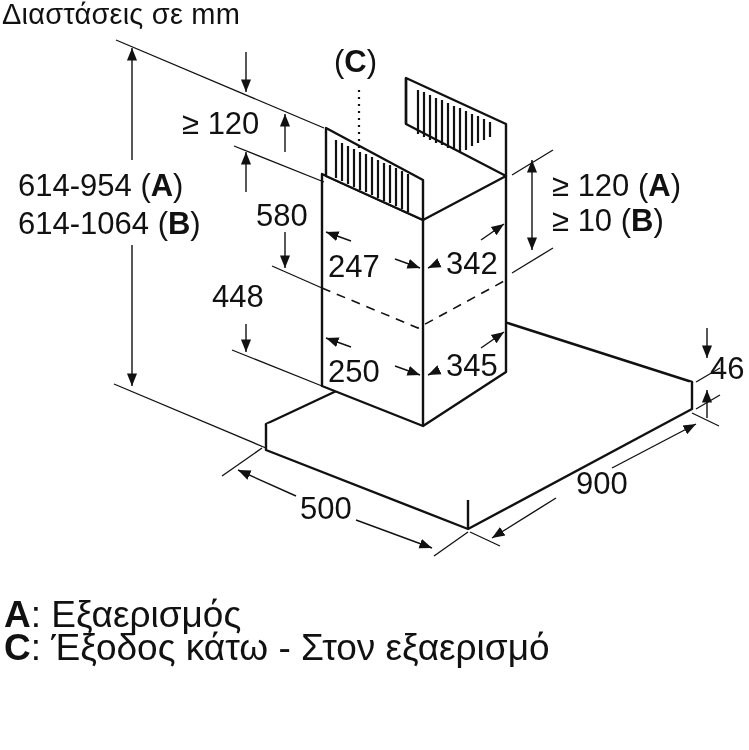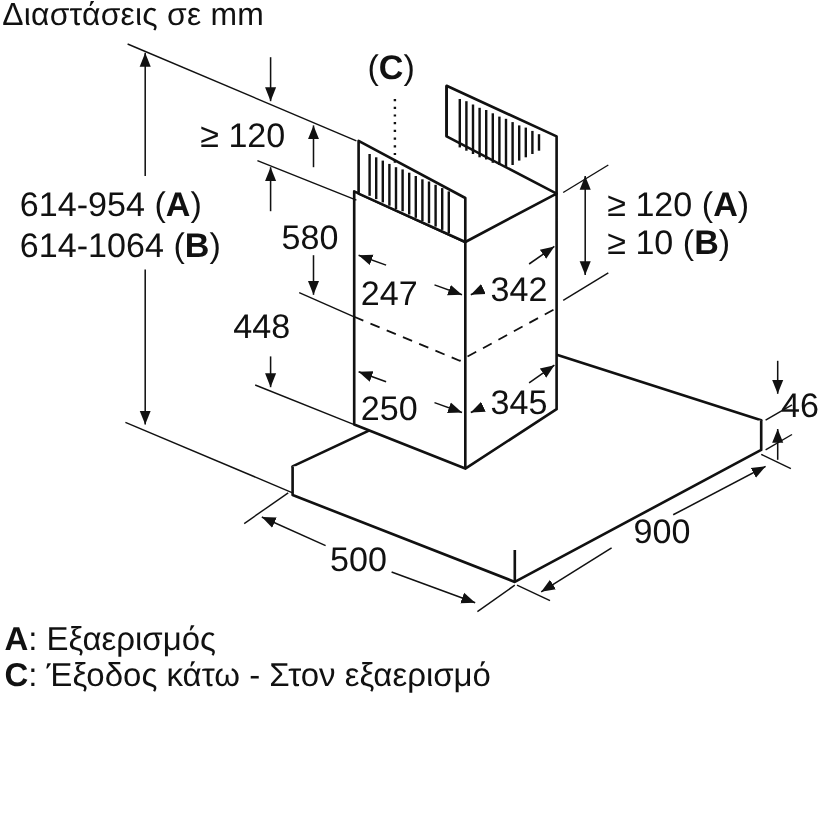--- a/index.html
+++ b/index.html
@@ -2,21 +2,21 @@
 <html><head>
   <meta charset="utf-8">
   <style>
     html, body { margin: 0; padding: 0; background: #ffffff; }
     body { width: 749px; height: 750px; position: relative; overflow: hidden;
            font-family: "Liberation Sans", sans-serif; color: #111; }
     .title { position: absolute; left: 2px; top: -2px; font-size: 29px; letter-spacing: 0.2px; }
     svg.drawing { position: absolute; left: 0; top: 0; }
     .dim { font-family: "Liberation Sans", sans-serif; font-size: 31px; fill: #111; }
     .bold { font-weight: bold; }
-    .legend { position: absolute; left: 4px; top: 565px; font-size: 30px; line-height: 33px; }
+    .legend { position: absolute; left: 4px; top: 598px; font-size: 37px; line-height: 33px; }
     .legend .row { white-space: nowrap; }
     .legend .key { font-weight: bold; }
     .legend .cont { padding-left: 62px; }
   </style>
 </head>
 <body>
 
 <div class="title">Διαστάσεις σε mm</div>
 
 <svg class="drawing" width="749" height="590" viewBox="0 0 749 590" xmlns="http://www.w3.org/2000/svg">

